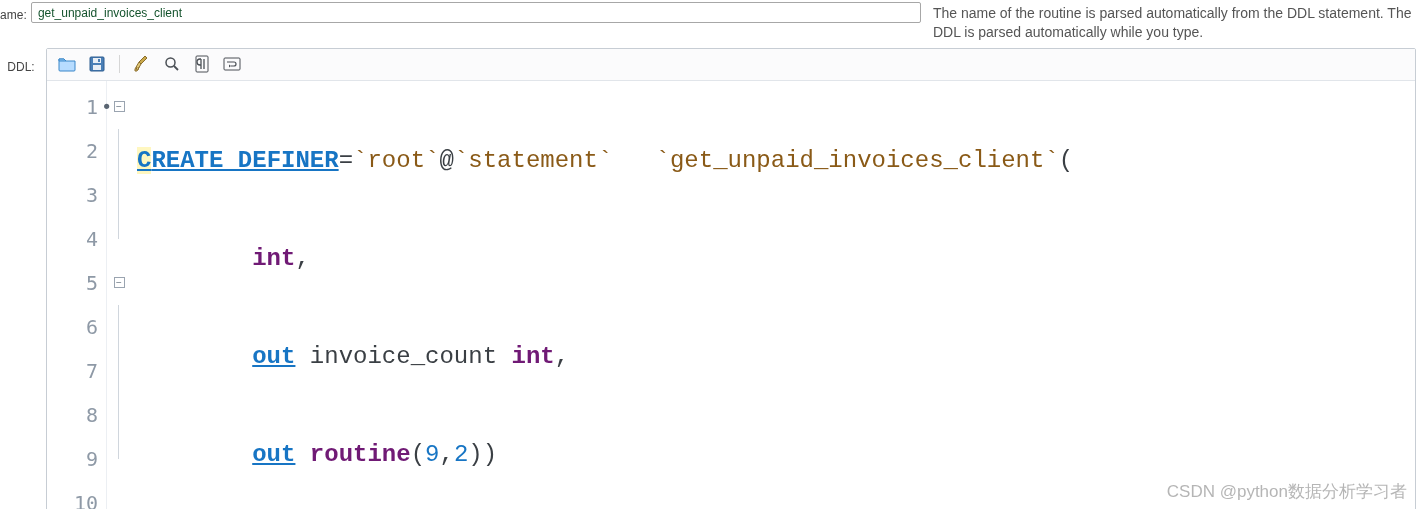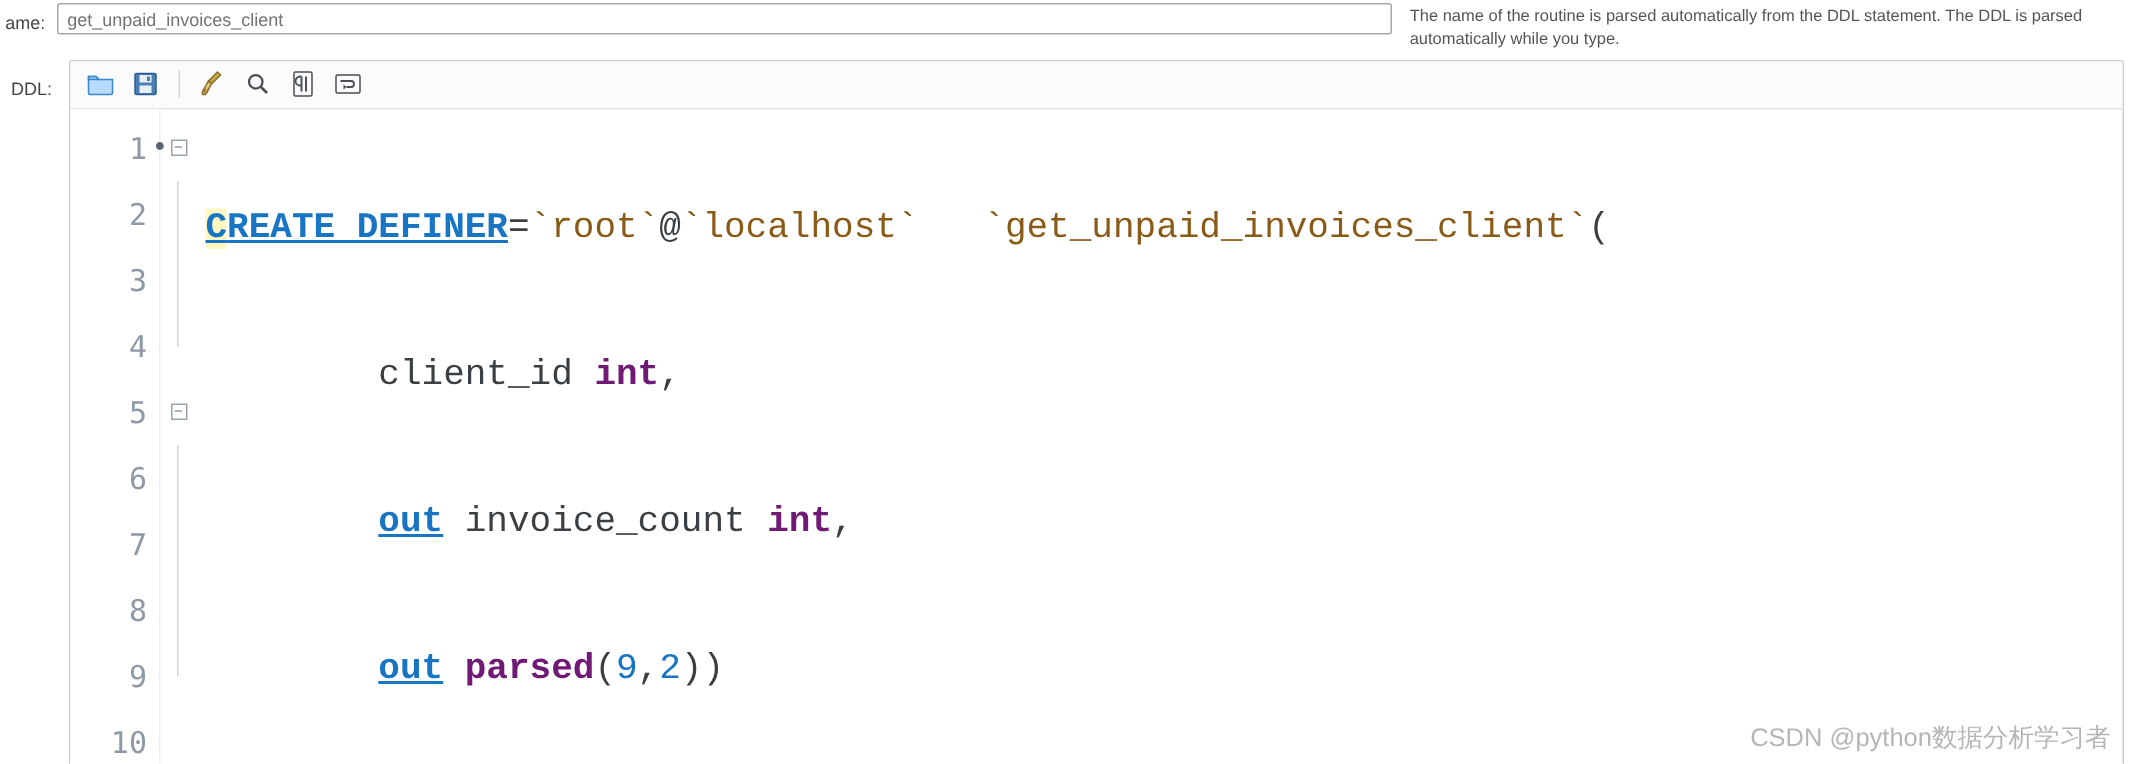--- a/index.html
+++ b/index.html
@@ -28,26 +28,26 @@
   .name-row {
     padding-top: 2px;
   }
   .name-input {
     flex: 0 0 890px;
     height: 21px;
     border: 1px solid #a7a7a7;
     border-radius: 2px;
     padding: 1px 6px;
     font-size: 12px;
-    color: #737373;
+    color: #14532d;
     background: #fff;
   }
   .help-text {
     flex: 1 1 auto;
-    font-size: 11px;
+    font-size: 14px;
     color: #555;
     line-height: 1.35;
     padding: 2px 8px 0 12px;
   }
   .editor-wrap {
     width: 1370px;
     border: 1px solid #c7cdd4;
     border-radius: 2px;
     margin-top: 6px;
     background: #fff;
@@ -265,24 +265,24 @@
         <div class="fold-mark">
             <span class="fold-line"></span>
           </div>
         <div class="fold-mark">
             <span class="fold-line" style="bottom:50%"></span>
           </div>
         <div class="fold-mark"></div>
       </div>
 
       <div class="code-lines">
-        <div class="cline"><span class="kw"><span class="cursor-bg">C</span><span>REATE DEFINER</span></span><span class="op">=</span><span class="str">`root`</span><span class="op">@</span><span class="str">`localhost`</span><span>  </span><span> </span><span class="str">`get_unpaid_invoices_client`</span><span class="op">(</span></div>
-        <div class="cline"><span>        </span><span>client_id </span><span class="type">int</span><span class="op">,</span></div>
+        <div class="cline"><span class="kw"><span class="cursor-bg">C</span><span>REATE DEFINER</span></span><span class="op">=</span><span class="str">`root`</span><span class="op">@</span><span class="str">`statement`</span><span>  </span><span> </span><span class="str">`get_unpaid_invoices_client`</span><span class="op">(</span></div>
+        <div class="cline"><span>        </span><span class="type">int</span><span class="op">,</span></div>
         <div class="cline"><span>        </span><span class="kw">out</span><span> </span><span>invoice_count </span><span class="type">int</span><span class="op">,</span></div>
-        <div class="cline"><span>        </span><span class="kw">out</span><span> </span><span class="type">parsed</span><span class="op">(</span><span class="num">9</span><span class="op">,</span><span class="num">2</span><span class="op">))</span></div>
+        <div class="cline"><span>        </span><span class="kw">out</span><span> </span><span class="type">routine</span><span class="op">(</span><span class="num">9</span><span class="op">,</span><span class="num">2</span><span class="op">))</span></div>
         
         
         
         
         
         
       </div>
     </div>
   </div>
 </div>

